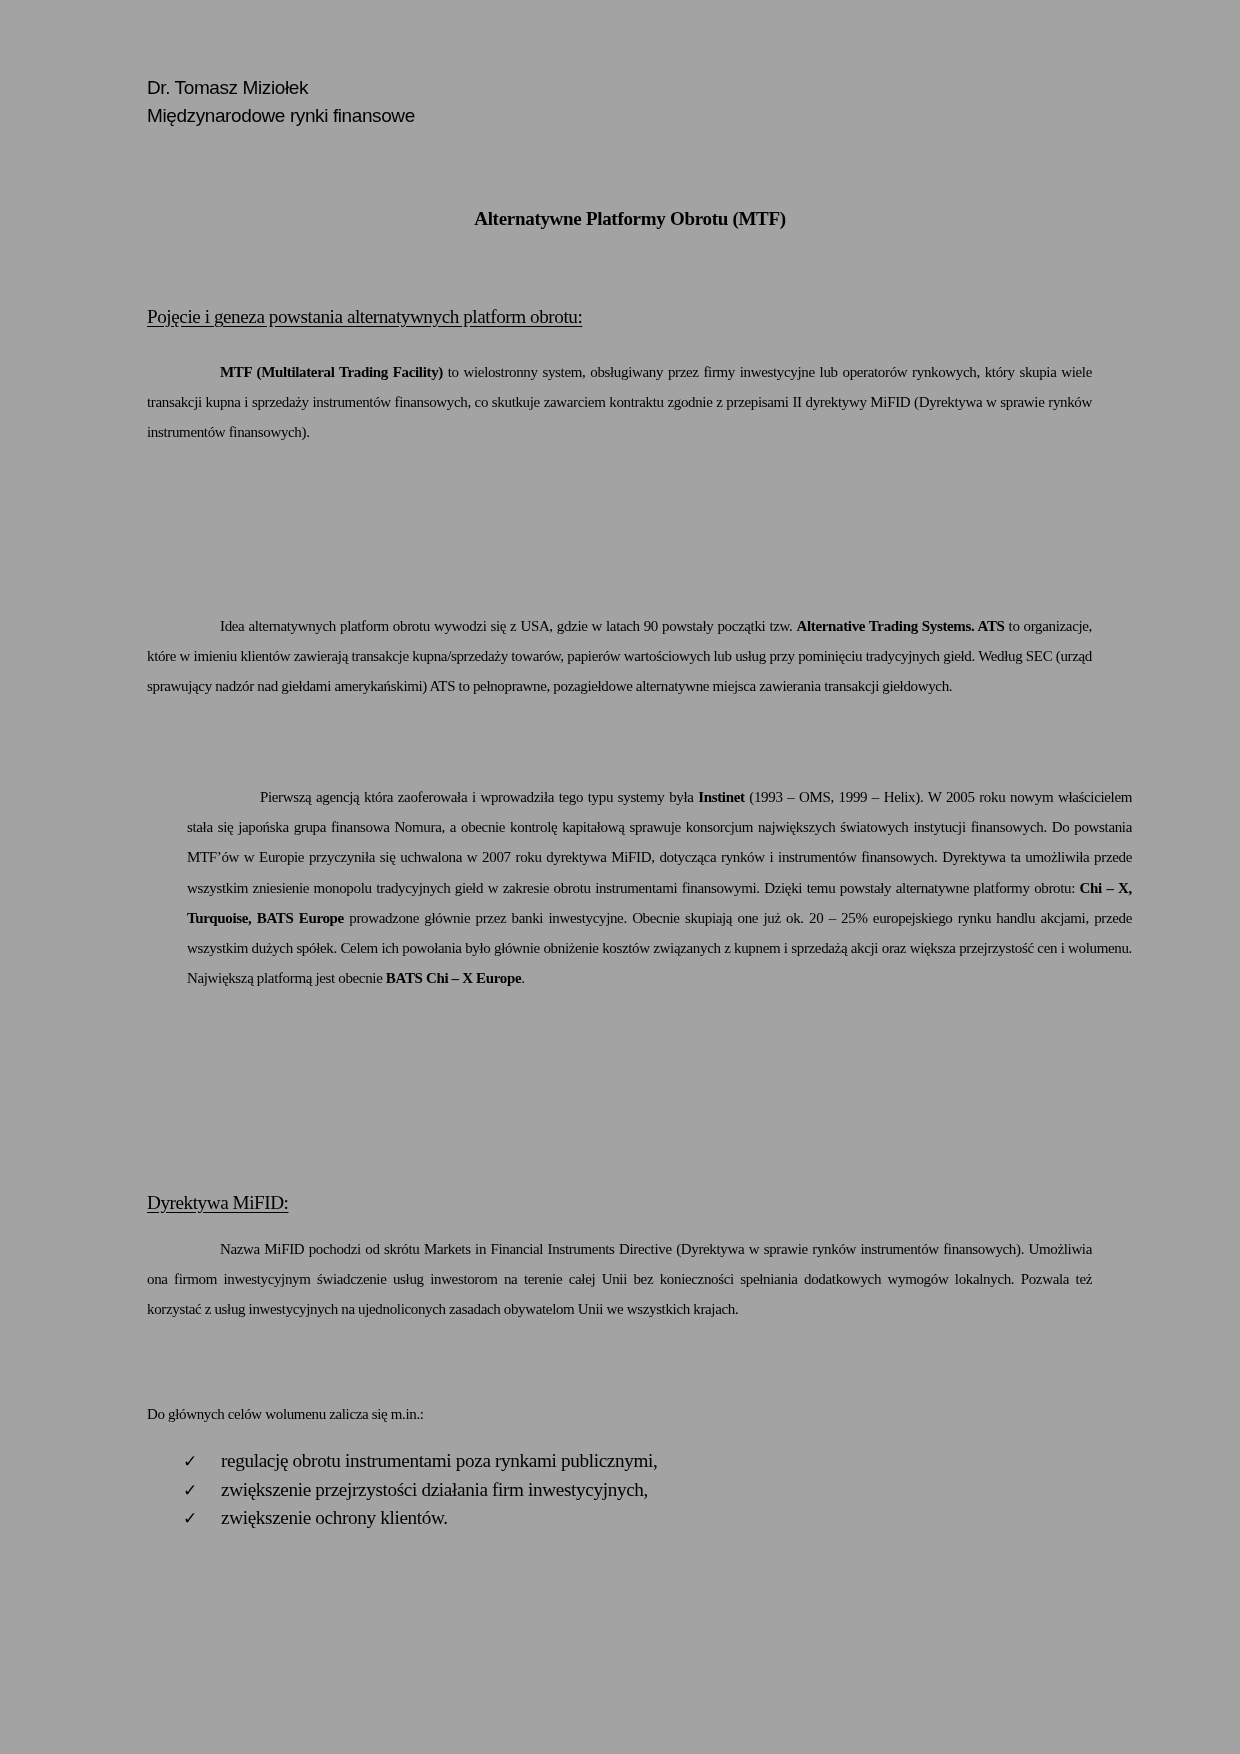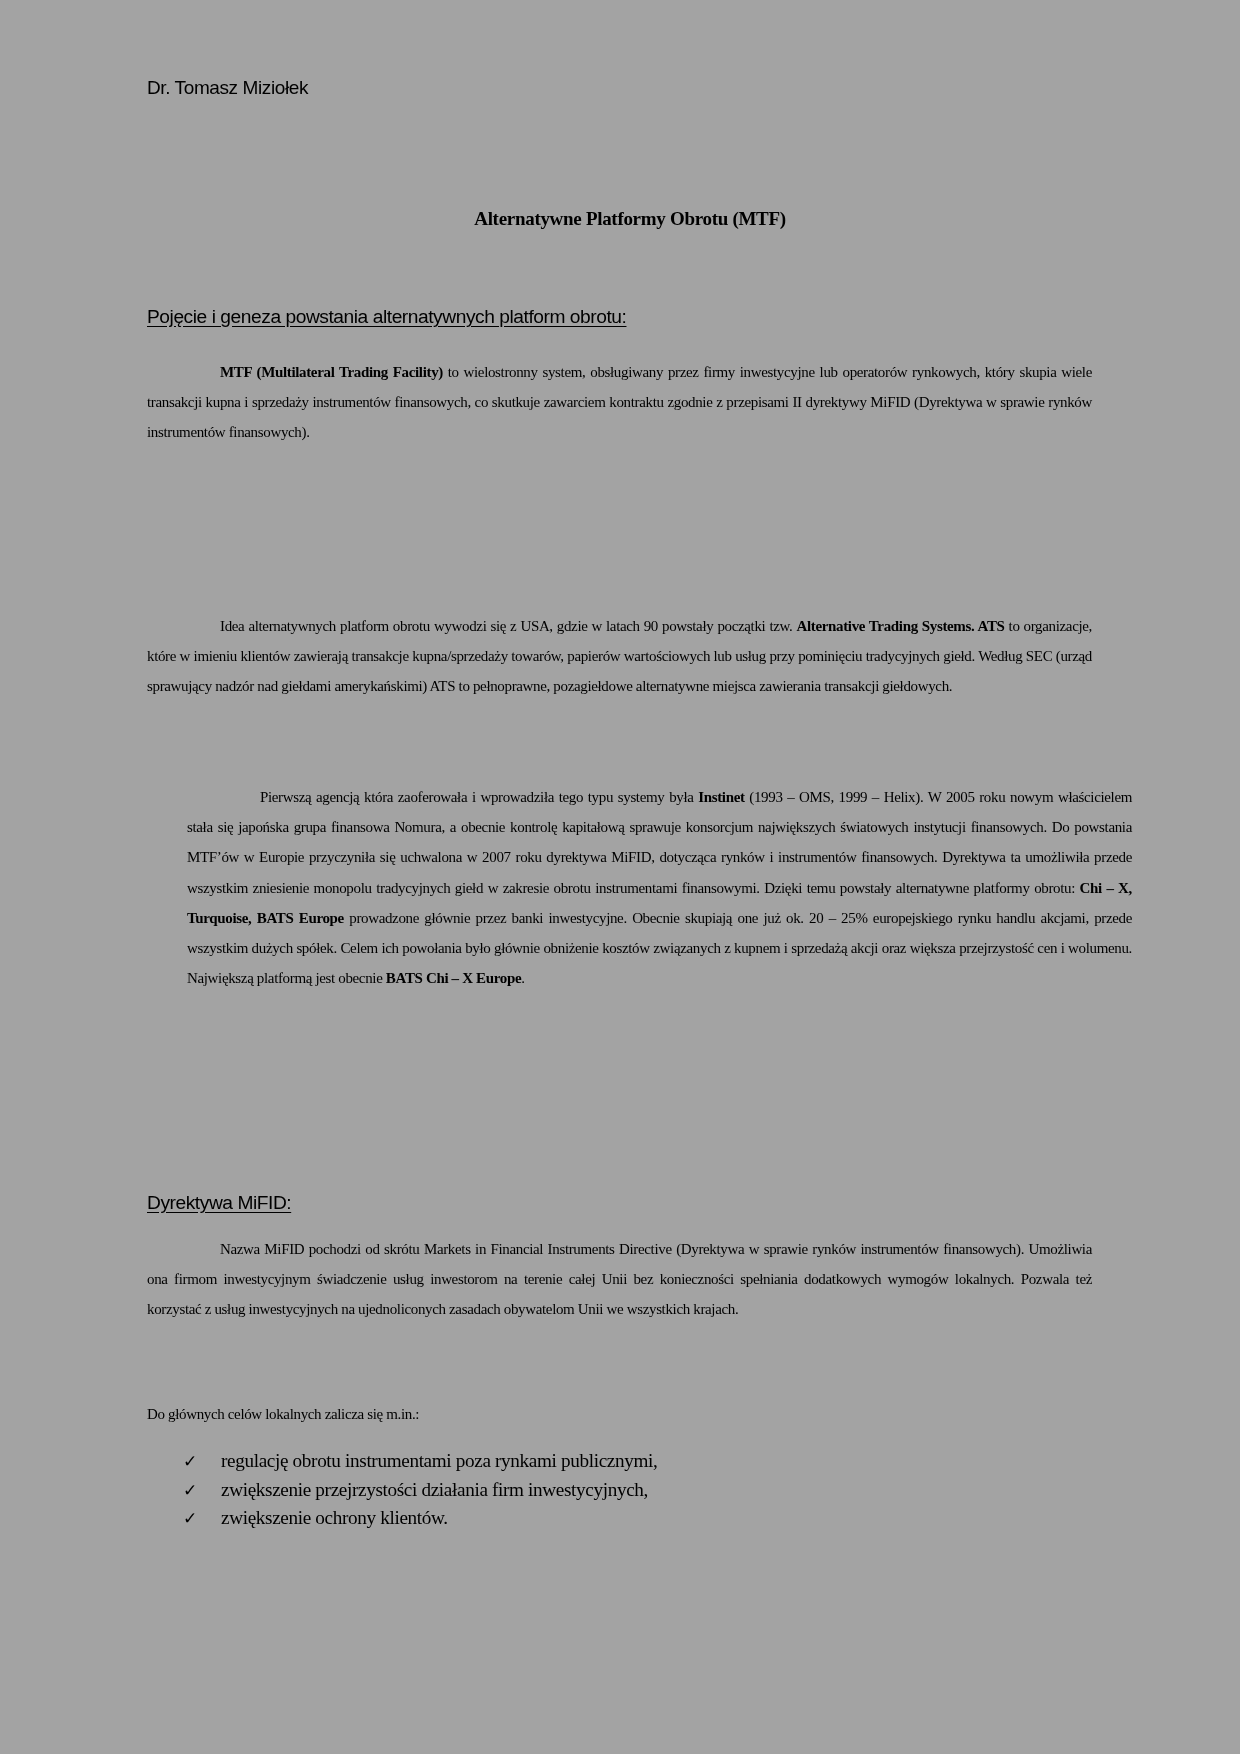--- a/index.html
+++ b/index.html
@@ -58,21 +58,21 @@
       font-family: "Liberation Serif", "DejaVu Serif", serif;
       font-size: 15px;
       line-height: 30.2px;
       text-align: justify;
       letter-spacing: -0.35px;
       word-spacing: 0px;
     }
     .section-heading {
       position: absolute;
       left: 147px;
-      font-family: Liberation Sans, sans-serif;
+      font-family: Liberation Serif, serif;
       font-size: 19.2px;
       text-decoration: underline;
       text-underline-offset: 3px;
       letter-spacing: -0.45px;
       white-space: nowrap;
     }
     .para {
       margin: 0;
       text-indent: 73px;
     }
@@ -102,20 +102,21 @@
       font-size: 17px;
     }
   </style>
 </head>
 <body>
 
 <div class="page">
 
   <div class="header-block">
     <span class="header-line">Dr. Tomasz Miziołek</span>
+    <span class="header-line">Międzynarodowe rynki finansowe</span>
   </div>
 
   <div class="doc-title">
     <span>Alternatywne Platformy Obrotu (MTF)</span>
   </div>
 
   <div class="section-heading" style="top:306px;">Pojęcie i geneza powstania alternatywnych platform obrotu:</div>
 
   <div class="body-text" style="top:357px;">
     <p class="para"><b>MTF (Multilateral Trading Facility)</b><span> to wielostronny system, obsługiwany przez firmy inwestycyjne lub operatorów rynkowych, który skupia wiele transakcji kupna i sprzedaży instrumentów finansowych, co skutkuje zawarciem kontraktu zgodnie z przepisami II dyrektywy MiFID (Dyrektywa w sprawie rynków instrumentów finansowych).</span></p>
@@ -130,21 +131,21 @@
     <p class="para"><span>Pierwszą agencją która zaoferowała i wprowadziła tego typu systemy była </span><b>Instinet</b><span> (1993 – OMS, 1999 – Helix). W 2005 roku nowym właścicielem stała się japońska grupa finansowa Nomura, a obecnie kontrolę kapitałową sprawuje konsorcjum największych światowych instytucji finansowych. Do powstania MTF’ów w Europie przyczyniła się uchwalona w 2007 roku dyrektywa MiFID, dotycząca rynków i instrumentów finansowych. Dyrektywa ta umożliwiła przede wszystkim zniesienie monopolu tradycyjnych giełd w zakresie obrotu instrumentami finansowymi. Dzięki temu powstały alternatywne platformy obrotu: </span><b>Chi – X, Turquoise, BATS Europe</b><span> prowadzone głównie przez banki inwestycyjne. Obecnie skupiają one już ok. 20 – 25% europejskiego rynku handlu akcjami, przede wszystkim dużych spółek. Celem ich powołania było głównie obniżenie kosztów związanych z kupnem i sprzedażą akcji oraz większa przejrzystość cen i wolumenu. Największą platformą jest obecnie </span><b>BATS Chi – X Europe</b><span>.</span></p>
   </div>
 
   <div class="section-heading" style="top:1192px;">Dyrektywa MiFID:</div>
 
   <div class="body-text" style="top:1214px;margin-top:20px;">
     <p class="para">Nazwa MiFID pochodzi od skrótu Markets in Financial Instruments Directive (Dyrektywa w sprawie rynków instrumentów finansowych). Umożliwia ona firmom inwestycyjnym świadczenie usług inwestorom na terenie całej Unii bez konieczności spełniania dodatkowych wymogów lokalnych. Pozwala też korzystać z usług inwestycyjnych na ujednoliconych zasadach obywatelom Unii we wszystkich krajach.</p>
   </div>
 
   <div class="body-text" style="top:1399px;">
-    <p class="para plain">Do głównych celów lokalnych zalicza się m.in.:</p>
+    <p class="para plain">Do głównych celów wolumenu zalicza się m.in.:</p>
   </div>
 
   <ul class="check-list">
     <li>
       <span class="check-icon">✓</span>
       <span>regulację obrotu instrumentami poza rynkami publicznymi,</span>
     </li>
     <li>
       <span class="check-icon">✓</span>
       <span>zwiększenie przejrzystości działania firm inwestycyjnych,</span>

